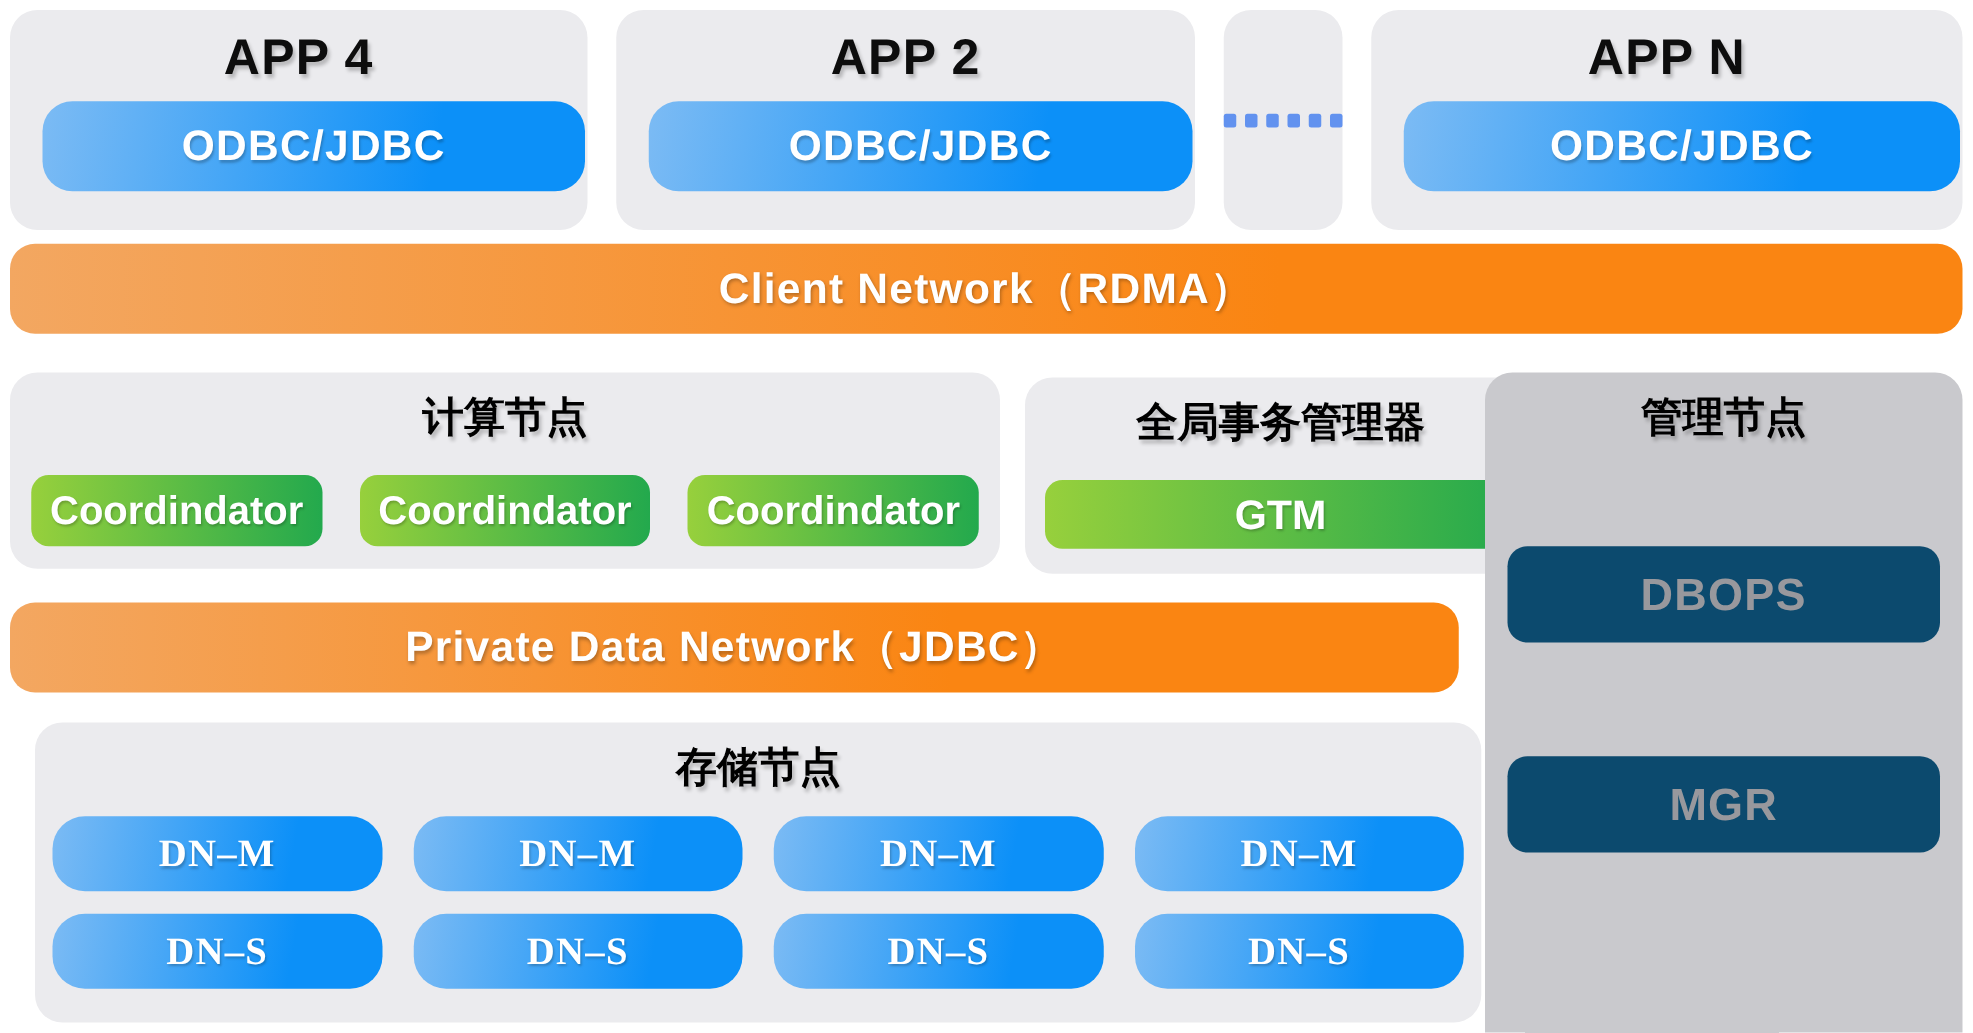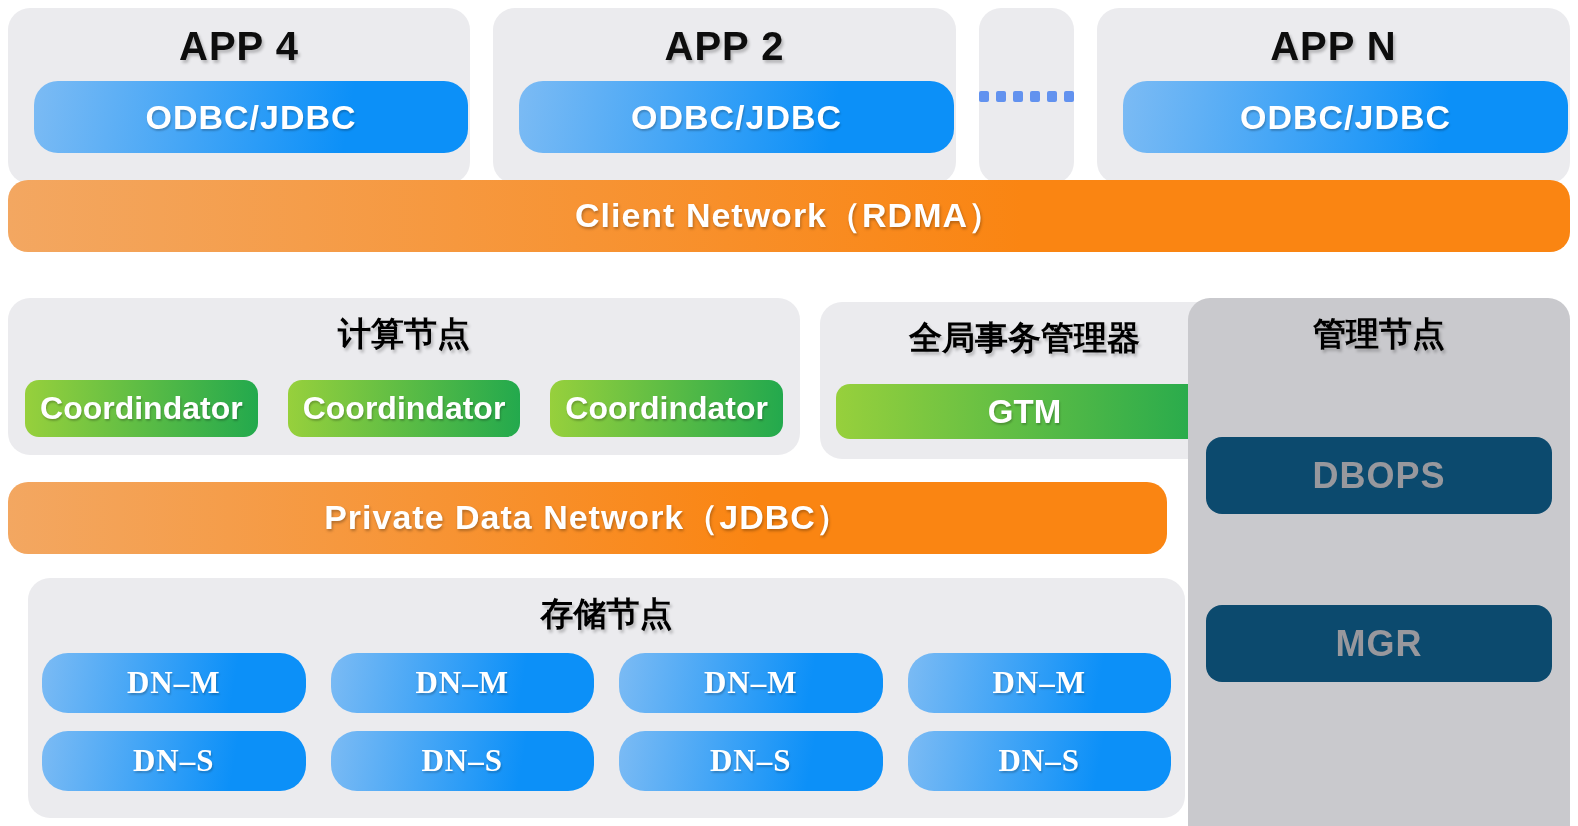--- a/index.html
+++ b/index.html
@@ -16,21 +16,21 @@
   .app-card.aN{flex:1;}
   .app-title{margin-top:16px;font-size:40px;font-weight:bold;color:#0d0d0d;letter-spacing:1px;text-shadow:2px 3px 3px rgba(0,0,0,0.22);}
   .pill-blue{background:linear-gradient(100deg,#7cbbf4 0%,#0c90f8 72%);border-radius:24px;color:#fff;font-weight:bold;display:flex;align-items:center;justify-content:center;text-shadow:1px 2px 2px rgba(0,0,0,0.22);letter-spacing:1px;}
   .app-button{margin-top:12px;width:calc(100% - 28px);height:72px;font-size:34px;margin-left:24px;}
 
   .dots-card{width:95px;display:flex;align-items:center;justify-content:center;gap:7px;}
   .dot{width:11px;height:11px;border-radius:2px;background:#6292ef;}
 
   
   .network-bar{position:absolute;left:8px;height:72px;border-radius:20px;background:linear-gradient(90deg,#f3a761 0%,#fa8512 65%);color:#fff;font-size:34px;font-weight:bold;display:flex;align-items:center;justify-content:center;text-shadow:1px 2px 3px rgba(0,0,0,0.28);letter-spacing:1px;}
-  .client-net{top:180px;width:1562px;}
+  .client-net{top:195px;width:1562px;}
   .private-net{top:482px;width:1159px;}
 
   
   .panel-title{text-align:center;font-size:33px;font-weight:bold;color:#000;margin-top:14px;line-height:44px;text-shadow:2px 3px 3px rgba(0,0,0,0.22);}
   .compute-panel{position:absolute;top:298px;left:8px;width:792px;height:157px;}
   .compute-buttons{display:flex;gap:30px;padding:0 17px;margin-top:24px;}
   .pill-green{background:linear-gradient(90deg,#97d03c 0%,#23a94d 100%);border-radius:14px;color:#fff;font-weight:bold;display:flex;align-items:center;justify-content:center;text-shadow:1px 2px 2px rgba(0,0,0,0.22);}
   .coord-btn{flex:1;height:57px;font-size:32px;}
 
   .gtm-panel{position:absolute;top:302px;left:820px;width:409px;height:157px;}

